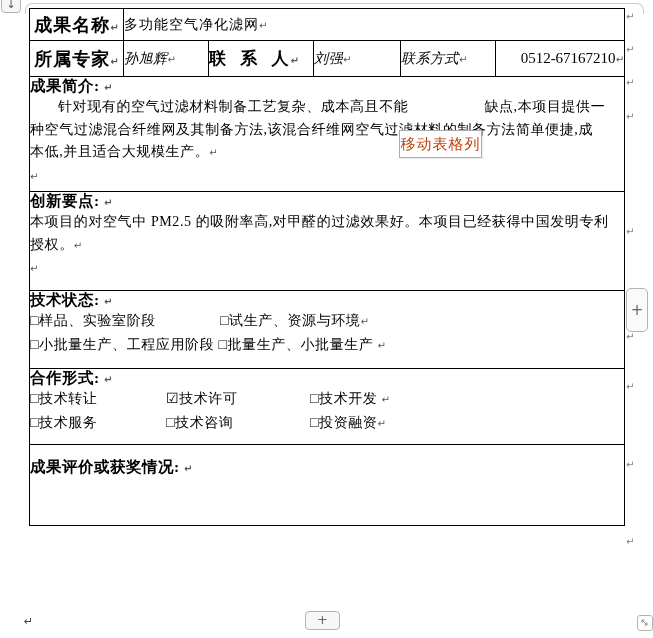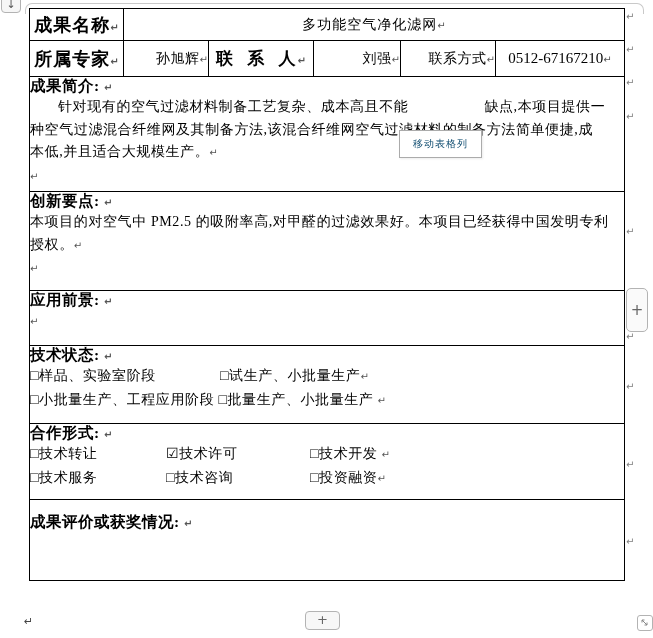--- a/index.html
+++ b/index.html
@@ -24,24 +24,24 @@
     display:block;margin-top:6px;font-family:"DejaVu Sans",sans-serif;
     font-size:11px;line-height:11px;color:#555;
   }
   
   table.doc{
     position:absolute;left:29px;top:8px;width:595px;
     border-collapse:collapse;table-layout:fixed;background:#fff;z-index:1;
   }
   table.doc td{border:1.5px solid #000;padding:0;overflow:hidden;margin-left:16px;}
   td.lbl{font-weight:bold;font-size:18px;text-align:center;letter-spacing:1px;vertical-align:middle;}
-  td.val{font-size:14px;text-align:center;letter-spacing:1px;vertical-align:middle;}
-  td.val-s{font-size:14px;text-align:right;letter-spacing:0.5px;vertical-align:middle;}
-  td.contact{font-weight:bold;font-size:17px;text-align:center;letter-spacing:2px;word-spacing:6px;vertical-align:middle;}
-  td.phone{font-size:15px;text-align:center;vertical-align:middle;}
+  td.val{font-size:14px;text-align:left;letter-spacing:1px;vertical-align:middle;}
+  td.val-s{font-size:14px;text-align:left;letter-spacing:0.5px;vertical-align:middle;font-style:italic;}
+  td.contact{font-weight:bold;font-size:17px;text-align:left;letter-spacing:2px;word-spacing:6px;vertical-align:middle;}
+  td.phone{font-size:15px;text-align:right;vertical-align:middle;}
   td.section{vertical-align:top;padding:6px 4px 0 2px;font-size:14px;}
   td.section.pad-lg{padding-top:13px;}
   .sec-title{font-weight:bold;font-size:15.5px;letter-spacing:0.5px;line-height:17px;white-space:nowrap;}
   .bline{line-height:22.5px;letter-spacing:0.6px;white-space:nowrap;}
   .indent{padding-left:28px;}
   .gap{display:inline-block;width:76px;}
   .w190{display:inline-block;width:190px;}
   .w136{display:inline-block;width:136px;}
   .w144{display:inline-block;width:144px;font-family:Liberation Serif, serif;}
   .mark{
@@ -55,21 +55,21 @@
   }
   .doc-mark{
     position:absolute;left:24px;top:615px;font-family:"DejaVu Sans",sans-serif;
     font-size:11px;color:#444;z-index:2;
   }
   
   .tooltip{
     position:absolute;left:399px;top:130px;width:81px;height:26px;
     background:#fff;border:1px solid #ababab;z-index:10;
     font-family:"Liberation Sans","DejaVu Sans",sans-serif;
-    font-size:10px;color:#0c4a6e;text-align:center;line-height:26px;
+    font-size:15px;color:#c2410c;text-align:center;line-height:26px;
     letter-spacing:1px;box-shadow:1px 1px 2px rgba(0,0,0,0.08);
   }
   
   .btn{
     position:absolute;border:1px solid #b3b3b3;background:#fafafa;
     font-family:"DejaVu Sans",sans-serif;color:#666;text-align:center;z-index:3;
   }
   .btn-col{left:626px;top:288px;width:20px;height:42px;border-radius:5px;font-size:15px;line-height:42px;}
   .btn-row{left:305px;top:611px;width:33px;height:17px;border-radius:4px;font-size:13px;line-height:16px;background:#f7f7f7;}
   .resize-handle{
@@ -121,31 +121,25 @@
 
   <tr style="height:99px">
     <td class="section" colspan="6">
       <div class="sec-title"><span>创新要点:</span> <span class="mark">↵</span></div>
       <div class="bline"><span>本项目的对空气中 PM2.5 的吸附率高,对甲醛的过滤效果好。本项目已经获得中国发明专利</span></div>
       <div class="bline"><span>授权。</span><span class="mark">↵</span></div>
       <div class="bline"><span class="mark">↵</span></div>
     </td>
   </tr>
 
-  <tr style="height:55px">
-    <td class="section" colspan="6">
-      <div class="sec-title"><span>应用前景:</span> <span class="mark">↵</span></div>
-      <div class="bline"><span class="mark">↵</span></div>
-    </td>
-  </tr>
 
   <tr style="height:78px">
     <td class="section" colspan="6">
       <div class="sec-title"><span>技术状态:</span> <span class="mark">↵</span></div>
-      <div class="bline"><span class="w190">□样品、实验室阶段</span><span>□试生产、小批量生产</span><span class="mark">↵</span></div>
+      <div class="bline"><span class="w190">□样品、实验室阶段</span><span>□试生产、资源与环境</span><span class="mark">↵</span></div>
       <div class="bline"><span>□小批量生产、工程应用阶段</span> <span>□批量生产、小批量生产</span> <span class="mark">↵</span></div>
     </td>
   </tr>
 
   <tr style="height:76px">
     <td class="section" colspan="6">
       <div class="sec-title"><span>合作形式:</span> <span class="mark">↵</span></div>
       <div class="bline"><span class="w136">□技术转让</span><span class="w144">☑技术许可</span><span>□技术开发</span> <span class="mark">↵</span></div>
       <div class="bline"><span class="w136">□技术服务</span><span class="w144">□技术咨询</span><span>□投资融资</span><span class="mark">↵</span></div>
     </td>

